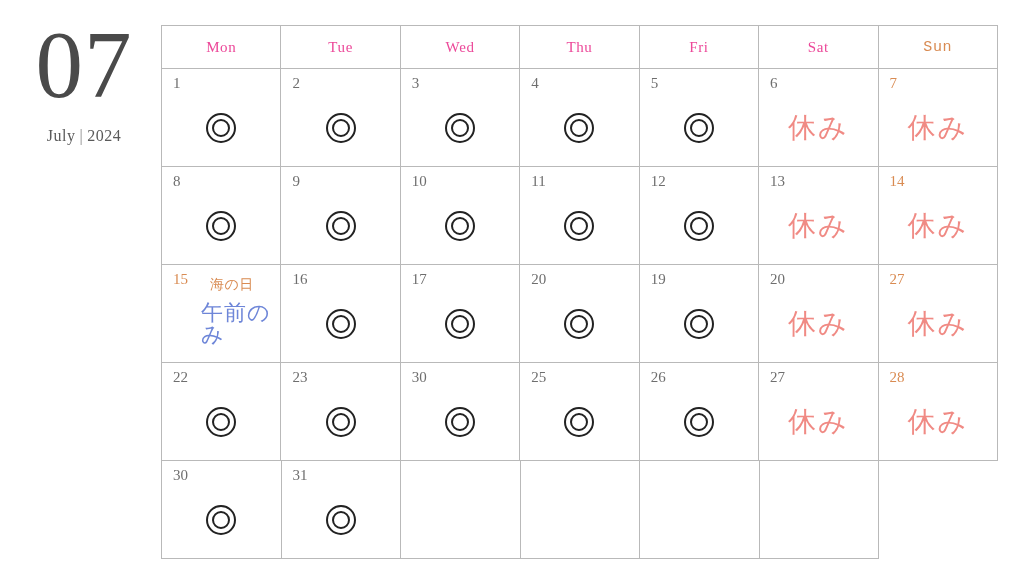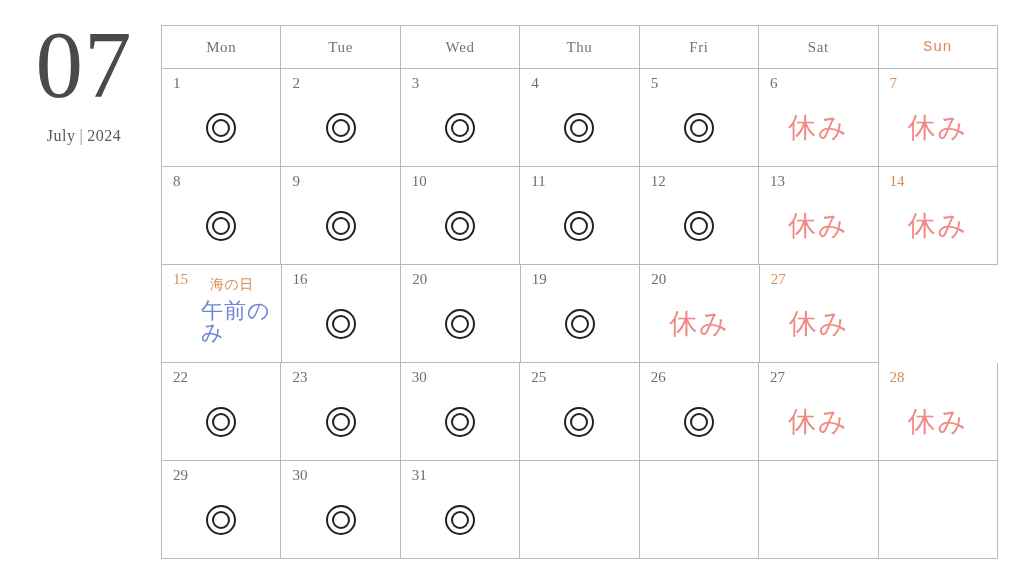--- a/index.html
+++ b/index.html
@@ -72,21 +72,21 @@
   }
   .head-row .cell {
     height: 43px;
     display: flex;
     align-items: center;
     justify-content: center;
   }
   .dow {
     font-family: "Liberation Serif", serif;
     font-size: 15px;
-    color: #737373;
+    color: #ec4899;
     letter-spacing: 0.6px;
   }
   .dow.sunday {
     color: #d98b52;
     font-family: Liberation Mono, monospace;
   }
 
   .week-row .cell {
     height: 98px;
   }
@@ -149,21 +149,21 @@
   }
 
   .mark-closed {
     font-family: "Liberation Sans", sans-serif;
     font-size: 28px;
     color: #f08a84;
     letter-spacing: 2px;
     line-height: 1;
   }
   .mark-partial {
-    font-family: Liberation Mono, monospace;
+    font-family: Liberation Serif, serif;
     font-size: 22px;
     color: #6e86d8;
     letter-spacing: 1px;
     line-height: 1;
     margin-left: 39px;
   }
 </style>
 </head>
 <body>
 
@@ -297,20 +297,26 @@
               <span class="mark-partial">午前のみ</span>
             </div>
           </div>
           <div class="cell">
             <div class="daynum">16</div>
             <div class="cell-body">
               <span class="mark-open"></span>
             </div>
           </div>
           <div class="cell">
+            <div class="daynum">17</div>
+            <div class="cell-body">
+              <span class="mark-open"></span>
+            </div>
+          </div>
+          <div class="cell">
             <div class="daynum">20</div>
             <div class="cell-body">
               <span class="mark-open"></span>
             </div>
           </div>
           <div class="cell">
             <div class="daynum">19</div>
             <div class="cell-body">
               <span class="mark-open"></span>
             </div>
@@ -366,26 +372,20 @@
             </div>
           </div>
           <div class="cell">
             <div class="daynum sunday">28</div>
             <div class="cell-body">
               <span class="mark-closed">休み</span>
             </div>
           </div>
         </div>
         <div class="row week-row">
-          <div class="cell">
-            <div class="daynum">29</div>
-            <div class="cell-body">
-              <span class="mark-open"></span>
-            </div>
-          </div>
           <div class="cell">
             <div class="daynum">30</div>
             <div class="cell-body">
               <span class="mark-open"></span>
             </div>
           </div>
           <div class="cell">
             <div class="daynum">31</div>
             <div class="cell-body">
               <span class="mark-open"></span>

